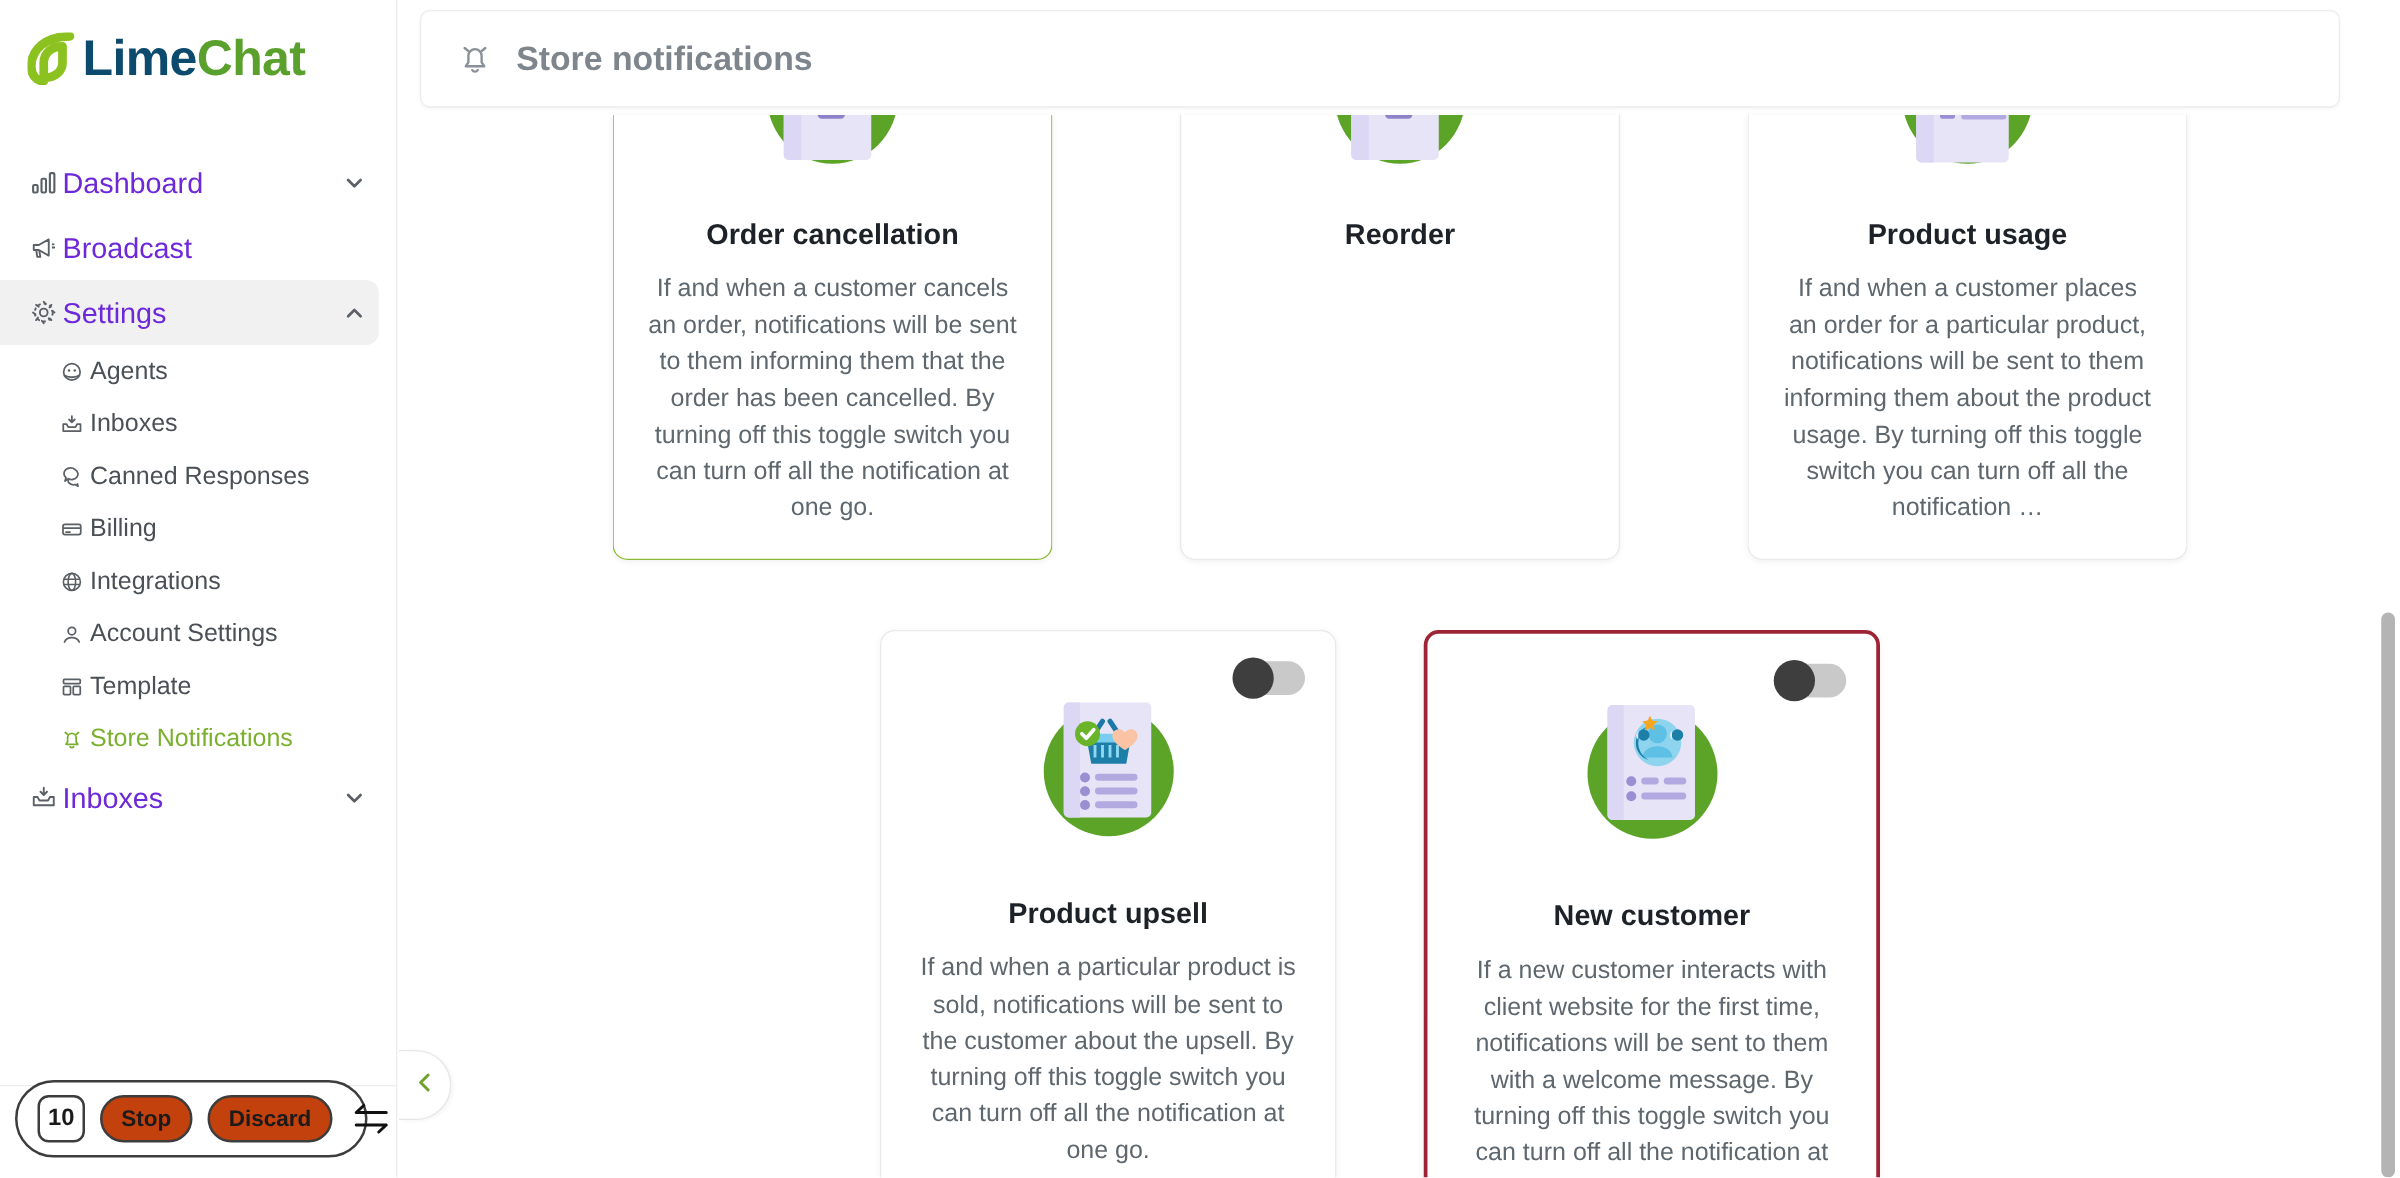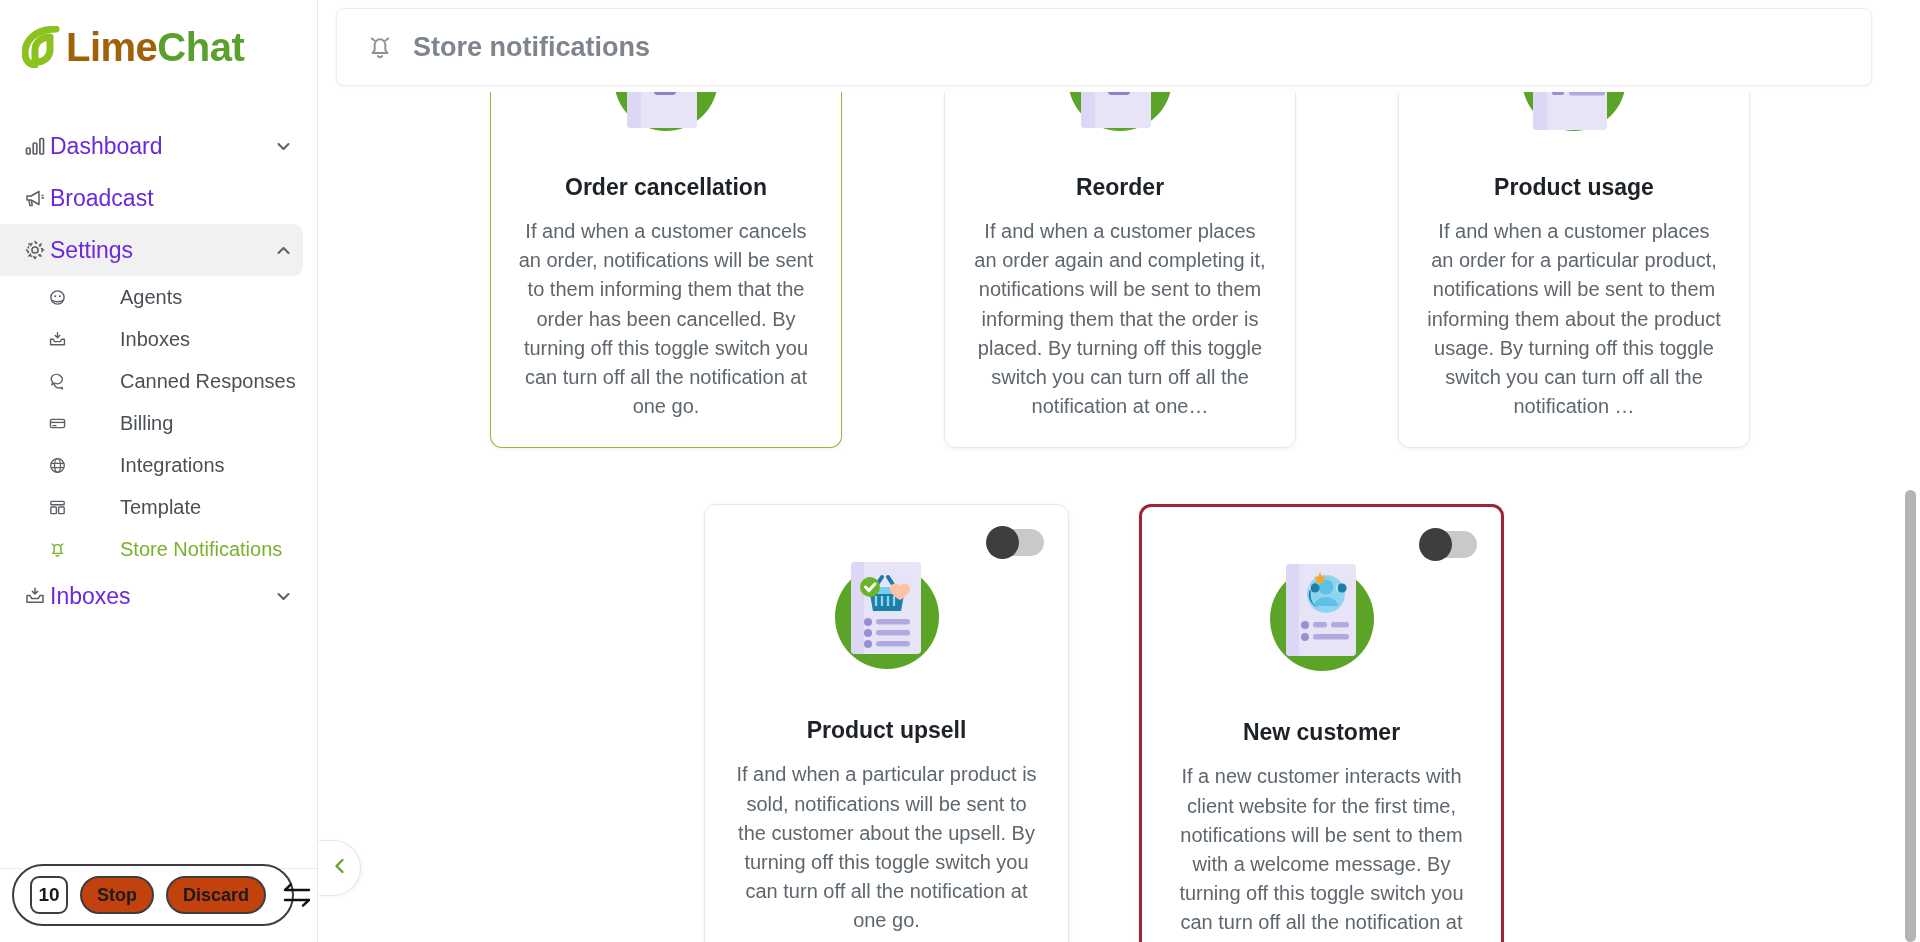--- a/index.html
+++ b/index.html
@@ -16,31 +16,31 @@
     width: 318px; height: 942px;
     background: #ffffff;
     border-right: 1px solid #e8e8e8;
     display: flex; flex-direction: column;
     position: relative; flex: 0 0 318px;
   }
   .logo-wrap { padding: 26px 0 0 22px; height: 96px; }
   .logo { display: flex; align-items: center; gap: 4px; }
   .logo-mark { width: 40px; height: 42px; flex: 0 0 40px; }
   .logo-text { font-size: 40px; font-weight: 700; letter-spacing: -0.5px; line-height: 1; }
-  .logo-lime { color: #a16207; }
+  .logo-lime { color: #0c4a6e; }
   .logo-chat { color: #5aa02c; }
 
   .nav { padding: 0 14px; margin-top: 24px; }
   .nav-row {
     display: flex; align-items: center;
     height: 52px; padding: 0 10px 0 10px;
     border-radius: 8px; cursor: pointer;
     color: #3a3f45;
   }
-  .nav-row.sub { height: 42px; padding-left: 34px; gap: 48px; }
+  .nav-row.sub { height: 42px; padding-left: 34px; }
   .nav-row.active-group { background: #f1f1f1; border-radius: 0 10px 10px 0; margin-left:-14px; padding-left:24px; width: calc(100% + 14px); }
   .nav-ico { width: 26px; flex: 0 0 26px; display:flex; align-items:center; color:#5b6066; }
   .nav-ico.sm { width: 24px; flex: 0 0 24px; }
   .nav-label { font-size: 23px; color: #6d28d9; white-space: nowrap; }
   .nav-row.sub .nav-label { font-size: 20px; color: #4a5056; }
   .nav-row.sub.current .nav-label { color: #7ab02e; }
   .nav-row.sub.current .nav-ico { color: #7ab02e; }
   .chev { margin-left: auto; color: #5b6066; display:flex; align-items:center; }
 
   .sb-spacer { flex: 1 1 auto; }
@@ -266,20 +266,29 @@
         <span class="nav-ico sm">
           <svg width="19" height="19" viewBox="0 0 19 19" fill="none" stroke="currentColor" stroke-width="1.3">
             <circle cx="9.5" cy="9.5" r="6.8"></circle>
             <ellipse cx="9.5" cy="9.5" rx="3" ry="6.8"></ellipse>
             <path d="M3 7.4 L16 7.4 M3 11.6 L16 11.6"></path>
           </svg>
         </span>
         <span class="nav-label">Integrations</span>
       </div>
 
+      <div class="nav-row sub">
+        <span class="nav-ico sm">
+          <svg width="19" height="19" viewBox="0 0 19 19" fill="none" stroke="currentColor" stroke-width="1.4" stroke-linecap="round">
+            <circle cx="9.5" cy="6.8" r="3"></circle>
+            <path d="M3.6 15.6 A6.2 5 0 0 1 15.4 15.6"></path>
+          </svg>
+        </span>
+        <span class="nav-label">Account Settings</span>
+      </div>
 
       <div class="nav-row sub">
         <span class="nav-ico sm">
           <svg width="19" height="19" viewBox="0 0 19 19" fill="none" stroke="currentColor" stroke-width="1.4">
             <rect x="2.8" y="3.4" width="13.4" height="3.4" rx="0.8"></rect>
             <rect x="2.8" y="9" width="5.6" height="6.6" rx="0.8"></rect>
             <rect x="10.6" y="9" width="5.6" height="6.6" rx="0.8"></rect>
           </svg>
         </span>
         <span class="nav-label">Template</span>
@@ -386,21 +395,20 @@
                 <path d="M40 30 h10 v94 h-10 a4 4 0 0 1 -4 -4 v-86 a4 4 0 0 1 4 -4 z" fill="#dcd7f5"></path>
                 <path d="M60 52 A14 14 0 1 1 66 64" fill="none" stroke="#5ca427" stroke-width="6" stroke-linecap="round"></path>
                 <path d="M58 44 L60 54 L70 50 Z" fill="#5ca427"></path>
                 <circle cx="64" cy="70" r="3" fill="#b2a9e0"></circle>
                 <circle cx="73" cy="70" r="3" fill="#5ca427"></circle>
                 <circle cx="82" cy="70" r="3" fill="#b2a9e0"></circle>
                 <rect x="63" y="84" width="22" height="7" rx="3.5" fill="#8e83c9"></rect>
               </svg>
             </div>
             <div class="card-title">Reorder</div>
-            <div class="card-desc">If and when a customer places an order again and completing it, notifications will be sent to them informing them that the order is placed. By turning off this toggle switch you can turn off all the notification at one…</div>
           </div>
 
           <div class="card clipped">
             <div class="illus clip">
               <svg viewBox="0 0 150 150" width="150" height="150">
                 <circle cx="75" cy="75" r="52" fill="#5ca427"></circle>
                 <path d="M38 28 h66 a4 4 0 0 1 4 4 v90 a4 4 0 0 1 -4 4 h-66 a4 4 0 0 1 -4 -4 v-90 a4 4 0 0 1 4 -4 z" fill="#e7e4f7"></path>
                 <path d="M38 28 h10 v98 h-10 a4 4 0 0 1 -4 -4 v-90 a4 4 0 0 1 4 -4 z" fill="#dcd7f5"></path>
                 <rect x="53" y="56" width="14" height="12" rx="2" fill="#8e83c9"></rect>
                 <rect x="70" y="59" width="22" height="6" rx="3" fill="#b2a9e0"></rect>

